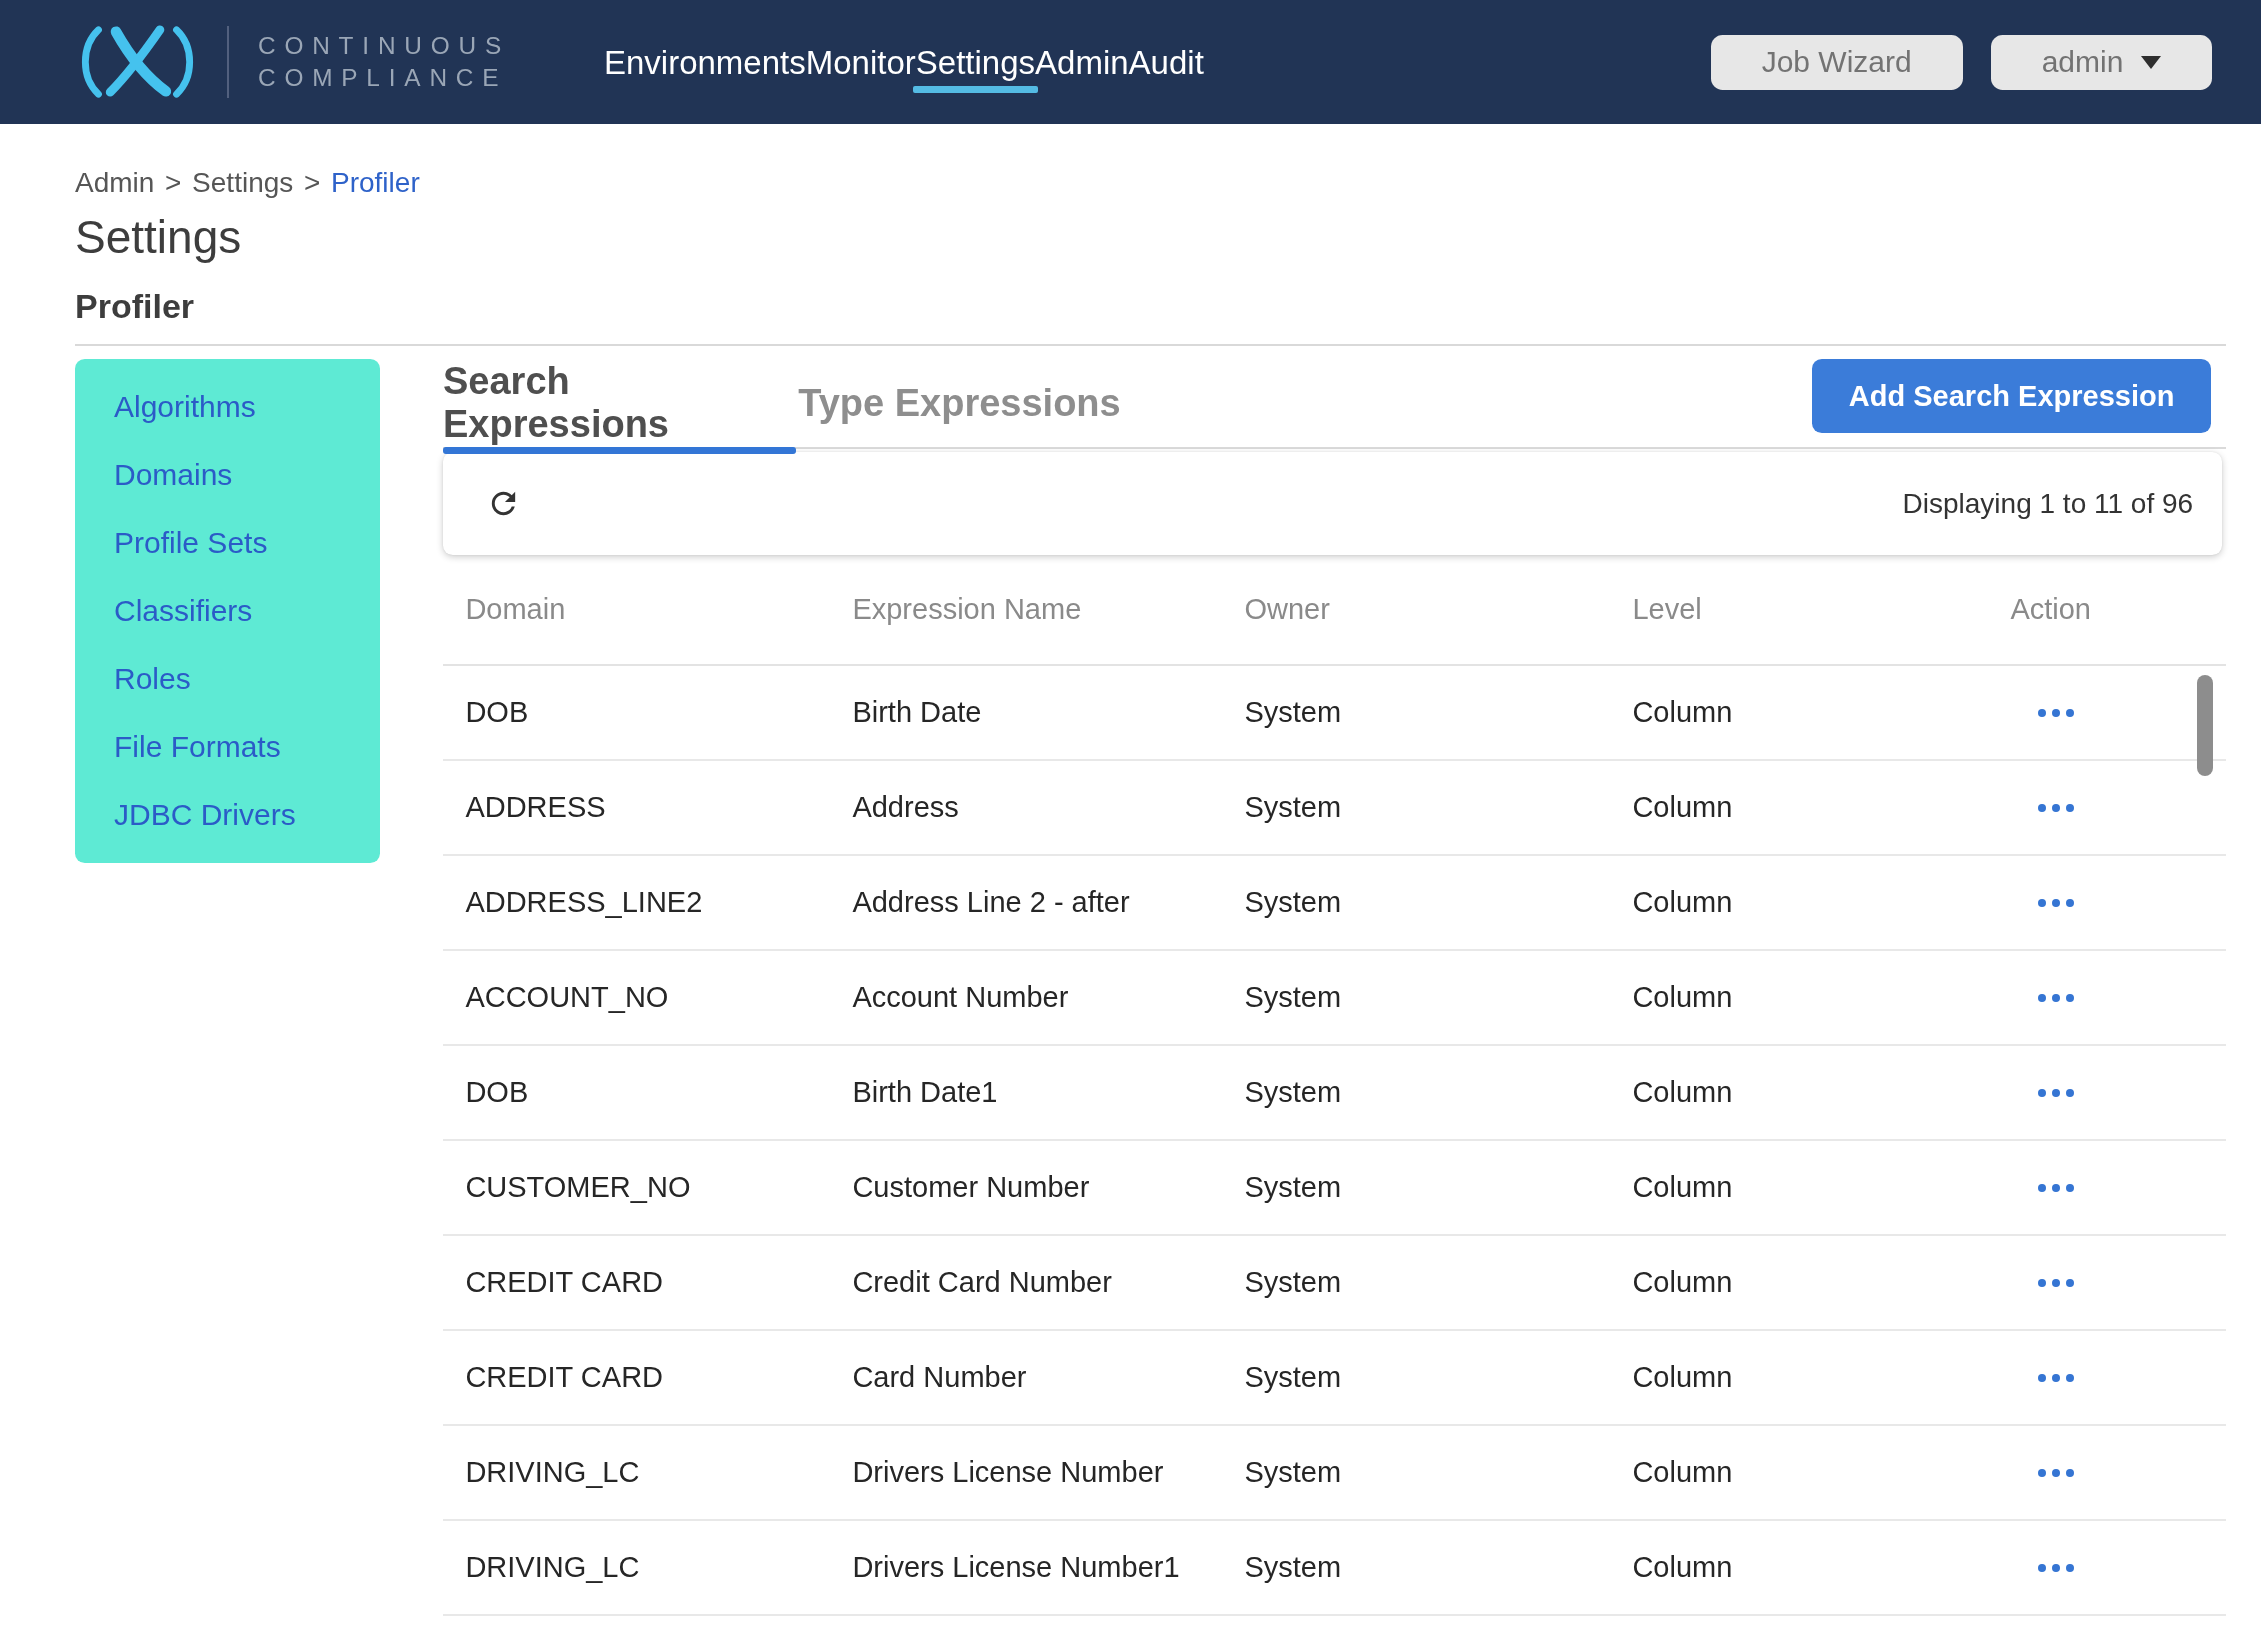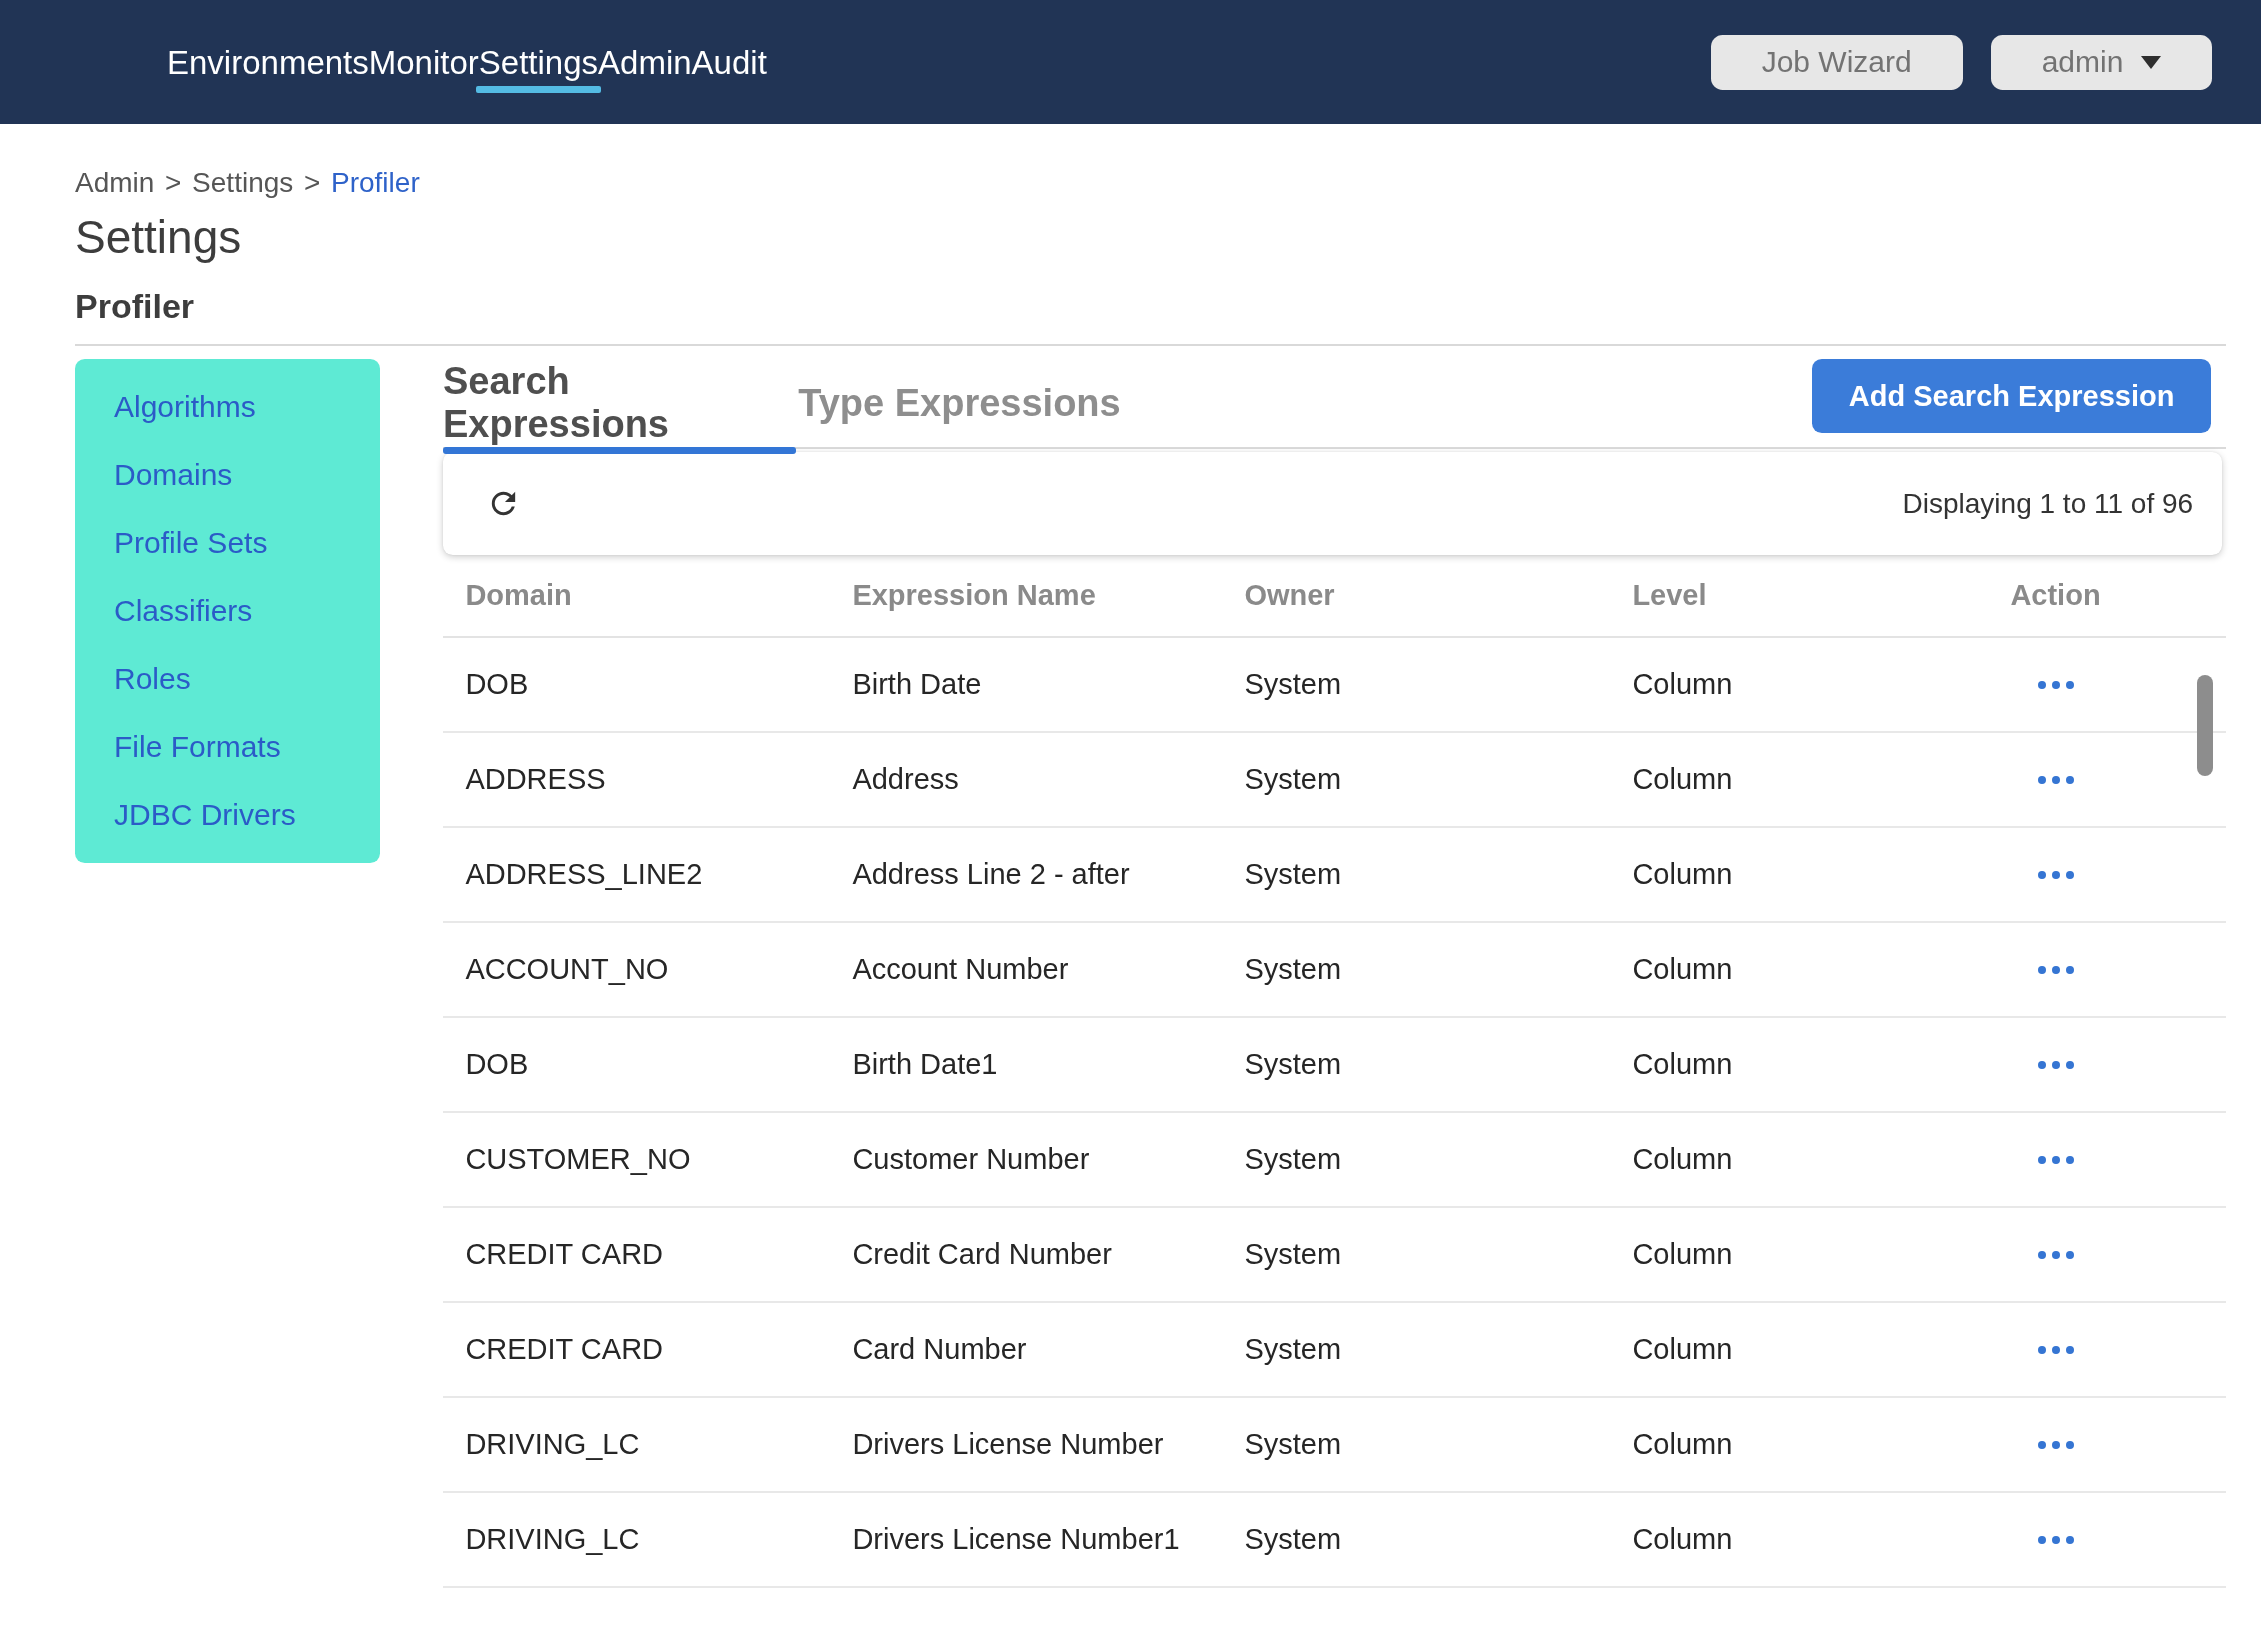--- a/index.html
+++ b/index.html
@@ -105,38 +105,51 @@
   .refresh-btn { background:none; border:none; padding:0; cursor:pointer; display:flex; align-items:center; margin-left:13.7px; }
   .displaying { margin-left:auto; font-size:28px; color:#333333; }
 
   
   .grid-row {
     display:grid;
     grid-template-columns: 387px 392px 388px 378px 1fr;
     padding-left:22.4px; align-items:center;
   }
   .thead {
-    height:83px; border-bottom:2px solid #e3e3e3;
-    color:#8a8a8a; font-size:29px; font-weight:700;
+    height:111px; border-bottom:2px solid #e3e3e3;
+    color:#8a8a8a; font-size:29px; font-weight:400;
   }
   .trow {
     height:95px; border-bottom:2px solid #e8e8e8;
     font-size:29px; color:#262626;
   }
   .dots { display:flex; gap:5.9px; padding-left:28px; cursor:pointer; width:max-content; }
   .dots i { width:7.8px; height:7.8px; border-radius:50%; background:#3575d3; display:block; }
   .scroll-thumb {
     position:absolute; right:12.7px; top:316px;
     width:16.6px; height:101px; background:#8d8d8d; border-radius:8.8px; cursor:pointer;
   }
 </style>
 </head>
 <body>
 
 <div class="navbar">
+  <div class="brand">
+    <svg class="logo-svg" viewBox="0 0 132 80">
+      <path d="M26 7 C8 24 8 56 26 73" fill="none" stroke="#45c2ee" stroke-width="7" stroke-linecap="round"></path>
+      <path d="M106 7 C124 24 124 56 106 73" fill="none" stroke="#45c2ee" stroke-width="7" stroke-linecap="round"></path>
+      <path d="M44 9 C58 34 76 56 95 70" fill="none" stroke="#45c2ee" stroke-width="11" stroke-linecap="round"></path>
+      <path d="M89 7 C73 30 56 53 38 71" fill="none" stroke="#45c2ee" stroke-width="9" stroke-linecap="round"></path>
+    </svg>
+    <div class="brand-divider"></div>
+    <div class="brand-name">
+      <div>CONTINUOUS</div>
+      <div>COMPLIANCE</div>
+    </div>
+  </div>
 
   <div class="nav-menu">
     <div class="nav-item">Environments</div>
     <div class="nav-item">Monitor</div>
     <div class="nav-item active">Settings</div>
     <div class="nav-item">Admin</div>
     <div class="nav-item">Audit</div>
   </div>
 
   <div class="nav-actions">

